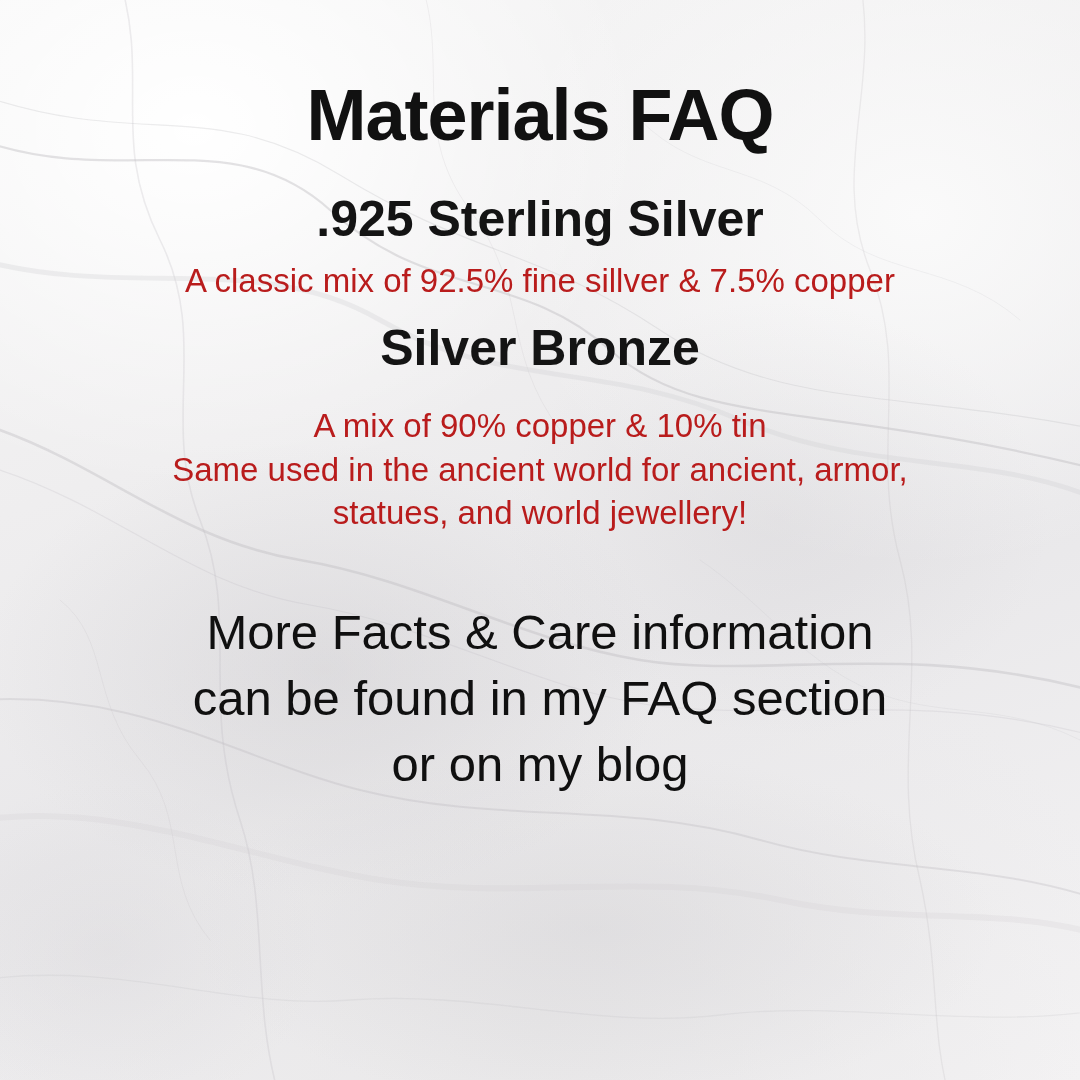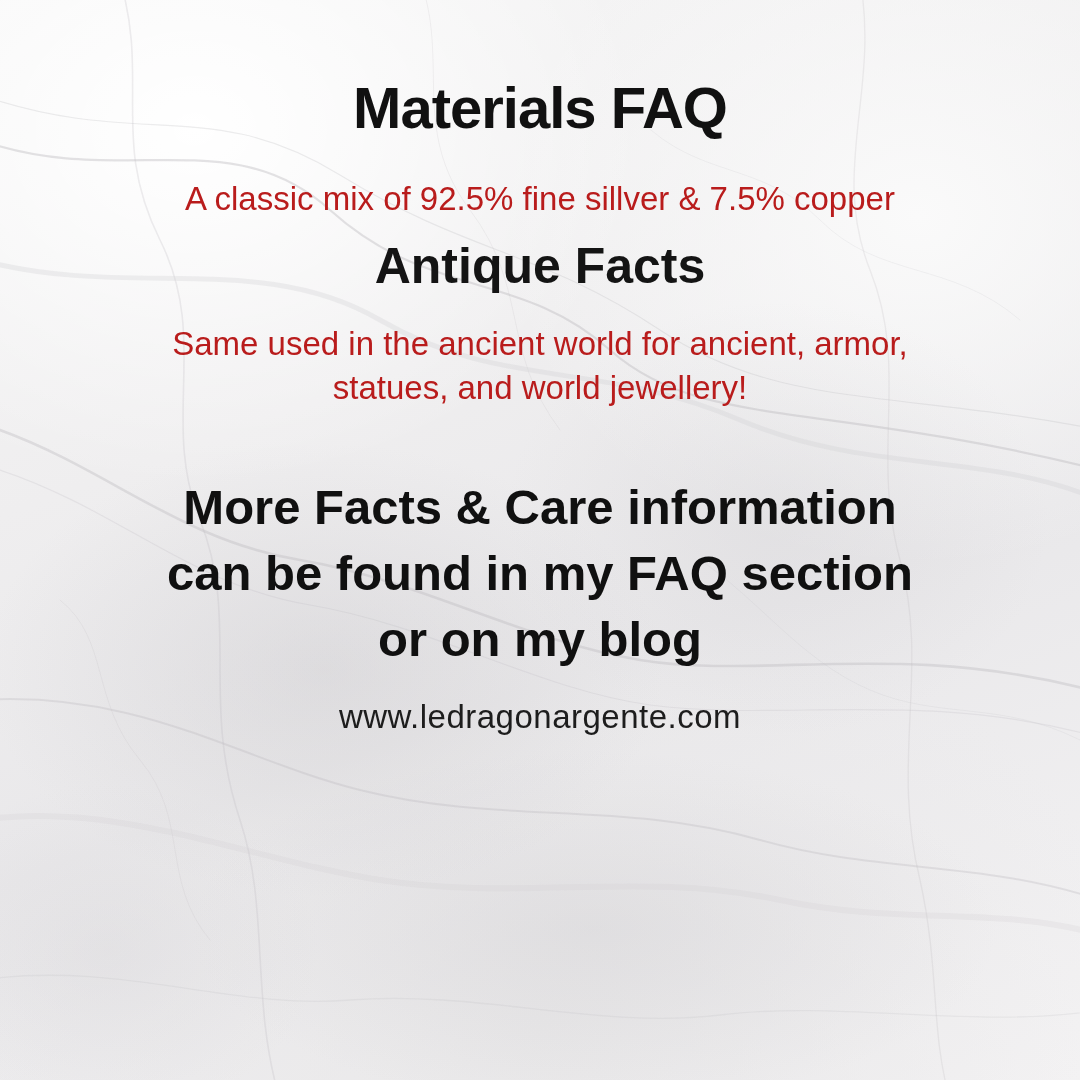--- a/index.html
+++ b/index.html
@@ -56,21 +56,21 @@
     height: 100%;
     box-sizing: border-box;
     padding: 78px 40px 34px 40px;
     display: flex;
     flex-direction: column;
     align-items: center;
     text-align: center;
   }
 
   .title {
-    font-size: 58px;
+    font-size: 72px;
     font-weight: 700;
     letter-spacing: -1px;
     line-height: 1.05;
     margin: 0 0 38px 0;
     color: #111111;
   }
 
   .section-heading {
     font-size: 50px;
     font-weight: 700;
@@ -92,21 +92,21 @@
     margin: 0;
     color: #b91c1c;
   }
 
   .body-line.tight { line-height: 1.32; }
 
   .spacer-lg { height: 64px; }
 
   .cta {
     font-size: 49px;
-    font-weight: 700;
+    font-weight: 400;
     line-height: 1.35;
     margin: 0;
     color: #101010;
   }
 
   .website {
     margin-top: 26px;
     font-size: 33px;
     font-weight: 400;
     letter-spacing: 0.5px;
@@ -144,33 +144,34 @@
         <path d="M-20,820 C120,800 250,860 380,880 C520,902 640,870 780,900 C900,926 1000,905 1100,935" stroke-width="6" opacity="0.28"></path>
       </g>
     </svg>
   </div>
 
   <div class="content">
 
     <h1 class="title">Materials FAQ</h1>
 
     <div class="block">
+      <h2 class="section-heading">.925 Sterling Silver</h2>
       <p class="body-line">A classic mix of 92.5% fine sillver &amp; 7.5% copper</p>
     </div>
 
     <div class="block">
-      <h2 class="section-heading bronze">Antique Facts</h2>
+      <h2 class="section-heading bronze">Silver Bronze</h2>
+      <p class="body-line tight">A mix of 90% copper &amp; 10% tin</p>
       <p class="body-line tight">Same used in the ancient world for ancient, armor,</p>
       <p class="body-line tight">statues, and world jewellery!</p>
     </div>
 
     <div class="spacer-lg"></div>
 
     <div class="block">
       <p class="cta">More Facts &amp; Care information</p>
       <p class="cta">can be found in my FAQ section</p>
       <p class="cta">or on my blog</p>
     </div>
 
-    <div class="website">www.ledragonargente.com</div>
 
   </div>
 </div>
 
 </body></html>

